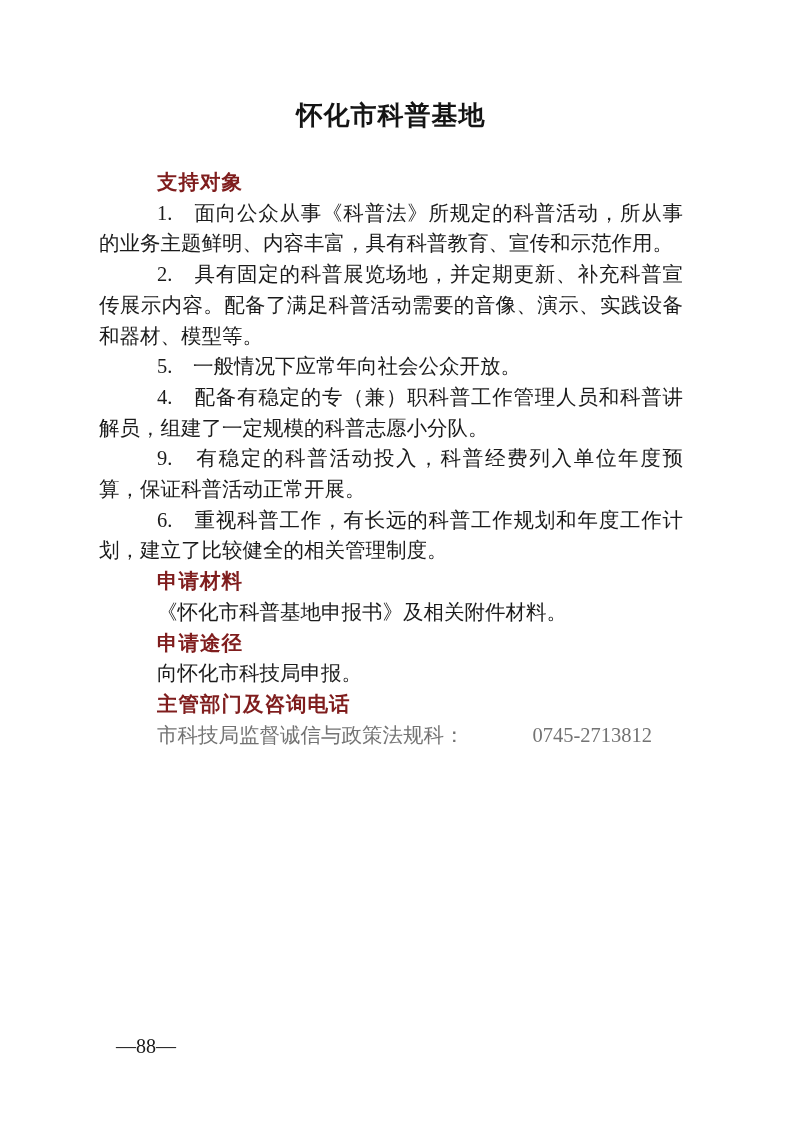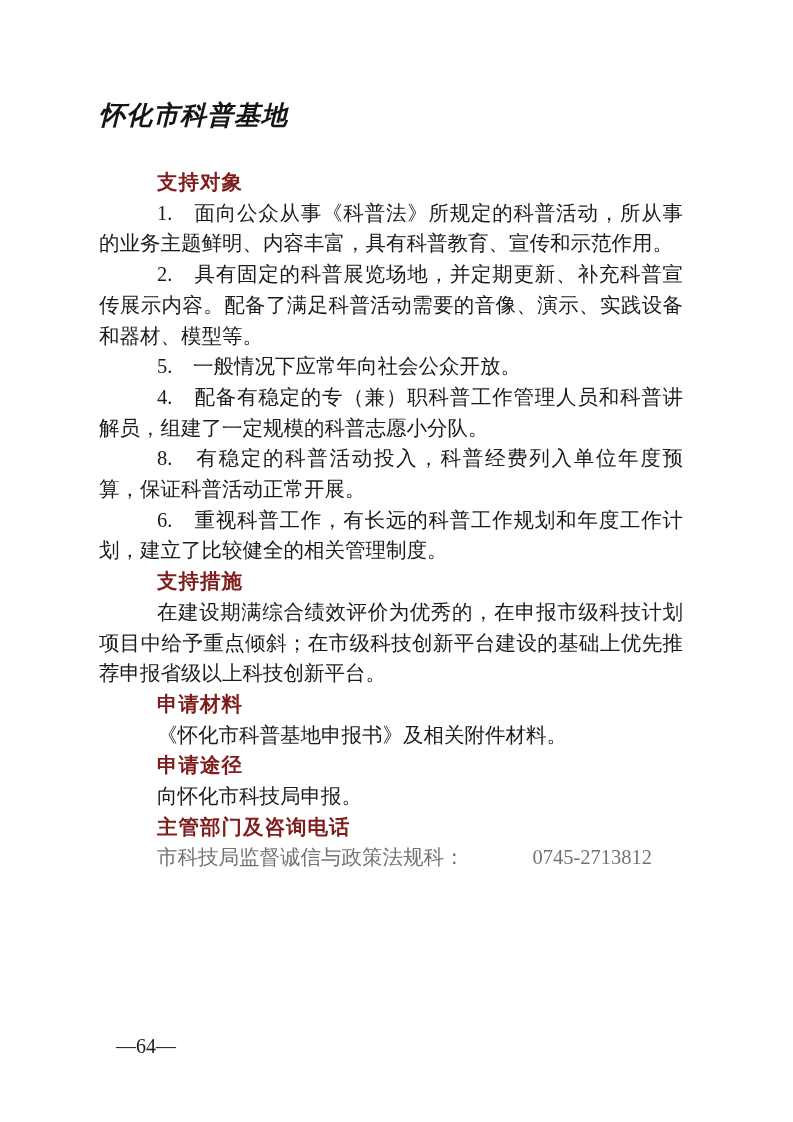--- a/index.html
+++ b/index.html
@@ -20,24 +20,23 @@
     left: 99px;
     top: 100px;
     width: 584px;
   }
   .doc-title {
     font-family: "Liberation Serif", serif;
     font-weight: 700;
     font-size: 26px;
     line-height: 32px;
     letter-spacing: 1px;
-    text-align: left;
+    text-align: center;
     margin: 0 0 35px 0;
     color: #141414;
-    font-style: italic;
   }
   .section-heading {
     font-family: "Liberation Sans", sans-serif;
     font-weight: 700;
     font-size: 20.5px;
     line-height: 30.7px;
     letter-spacing: 1px;
     padding-left: 58px;
     color: #7f1d1d;
   }
@@ -79,40 +78,36 @@
   <div class="content">
 
     <h1 class="doc-title">怀化市科普基地</h1>
 
     <div>
       <div class="section-heading">支持对象</div>
       <p class="body-para">1.　面向公众从事《科普法》所规定的科普活动，所从事的业务主题鲜明、内容丰富，具有科普教育、宣传和示范作用。</p>
       <p class="body-para">2.　具有固定的科普展览场地，并定期更新、补充科普宣传展示内容。配备了满足科普活动需要的音像、演示、实践设备和器材、模型等。</p>
       <p class="body-para">5.　一般情况下应常年向社会公众开放。</p>
       <p class="body-para">4.　配备有稳定的专（兼）职科普工作管理人员和科普讲解员，组建了一定规模的科普志愿小分队。</p>
-      <p class="body-para">8.　有稳定的科普活动投入，科普经费列入单位年度预算，保证科普活动正常开展。</p>
+      <p class="body-para">9.　有稳定的科普活动投入，科普经费列入单位年度预算，保证科普活动正常开展。</p>
       <p class="body-para">6.　重视科普工作，有长远的科普工作规划和年度工作计划，建立了比较健全的相关管理制度。</p>
     </div>
 
-    <div>
-      <div class="section-heading">支持措施</div>
-      <p class="body-para">在建设期满综合绩效评价为优秀的，在申报市级科技计划项目中给予重点倾斜；在市级科技创新平台建设的基础上优先推荐申报省级以上科技创新平台。</p>
-    </div>
 
     <div>
       <div class="section-heading">申请材料</div>
       <p class="body-para">《怀化市科普基地申报书》及相关附件材料。</p>
     </div>
 
     <div>
       <div class="section-heading">申请途径</div>
       <p class="body-para">向怀化市科技局申报。</p>
     </div>
 
     <div>
       <div class="section-heading">主管部门及咨询电话</div>
       <p class="contact-line"><span>市科技局监督诚信与政策法规科：</span><span class="contact-phone">0745-2713812</span></p>
     </div>
 
   </div>
 
-  <div class="page-number">—64—</div>
+  <div class="page-number">—88—</div>
 </div>
 
 </body></html>

